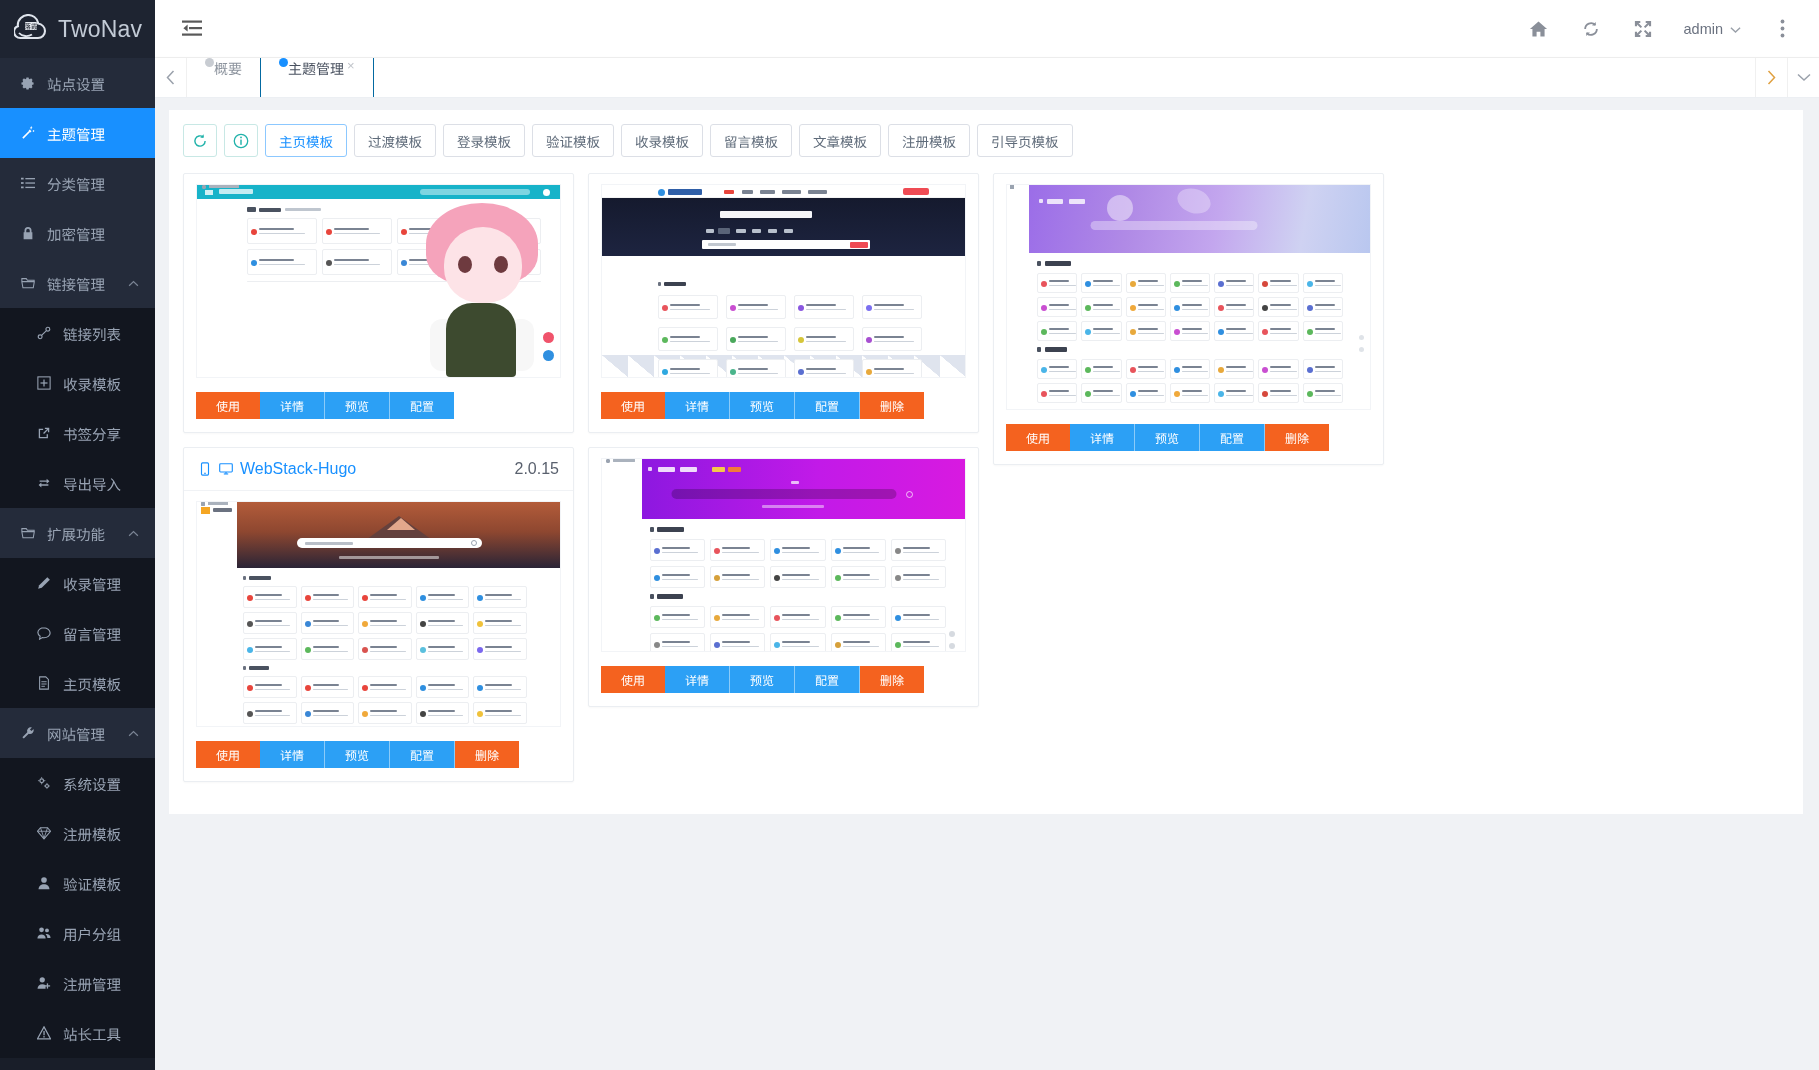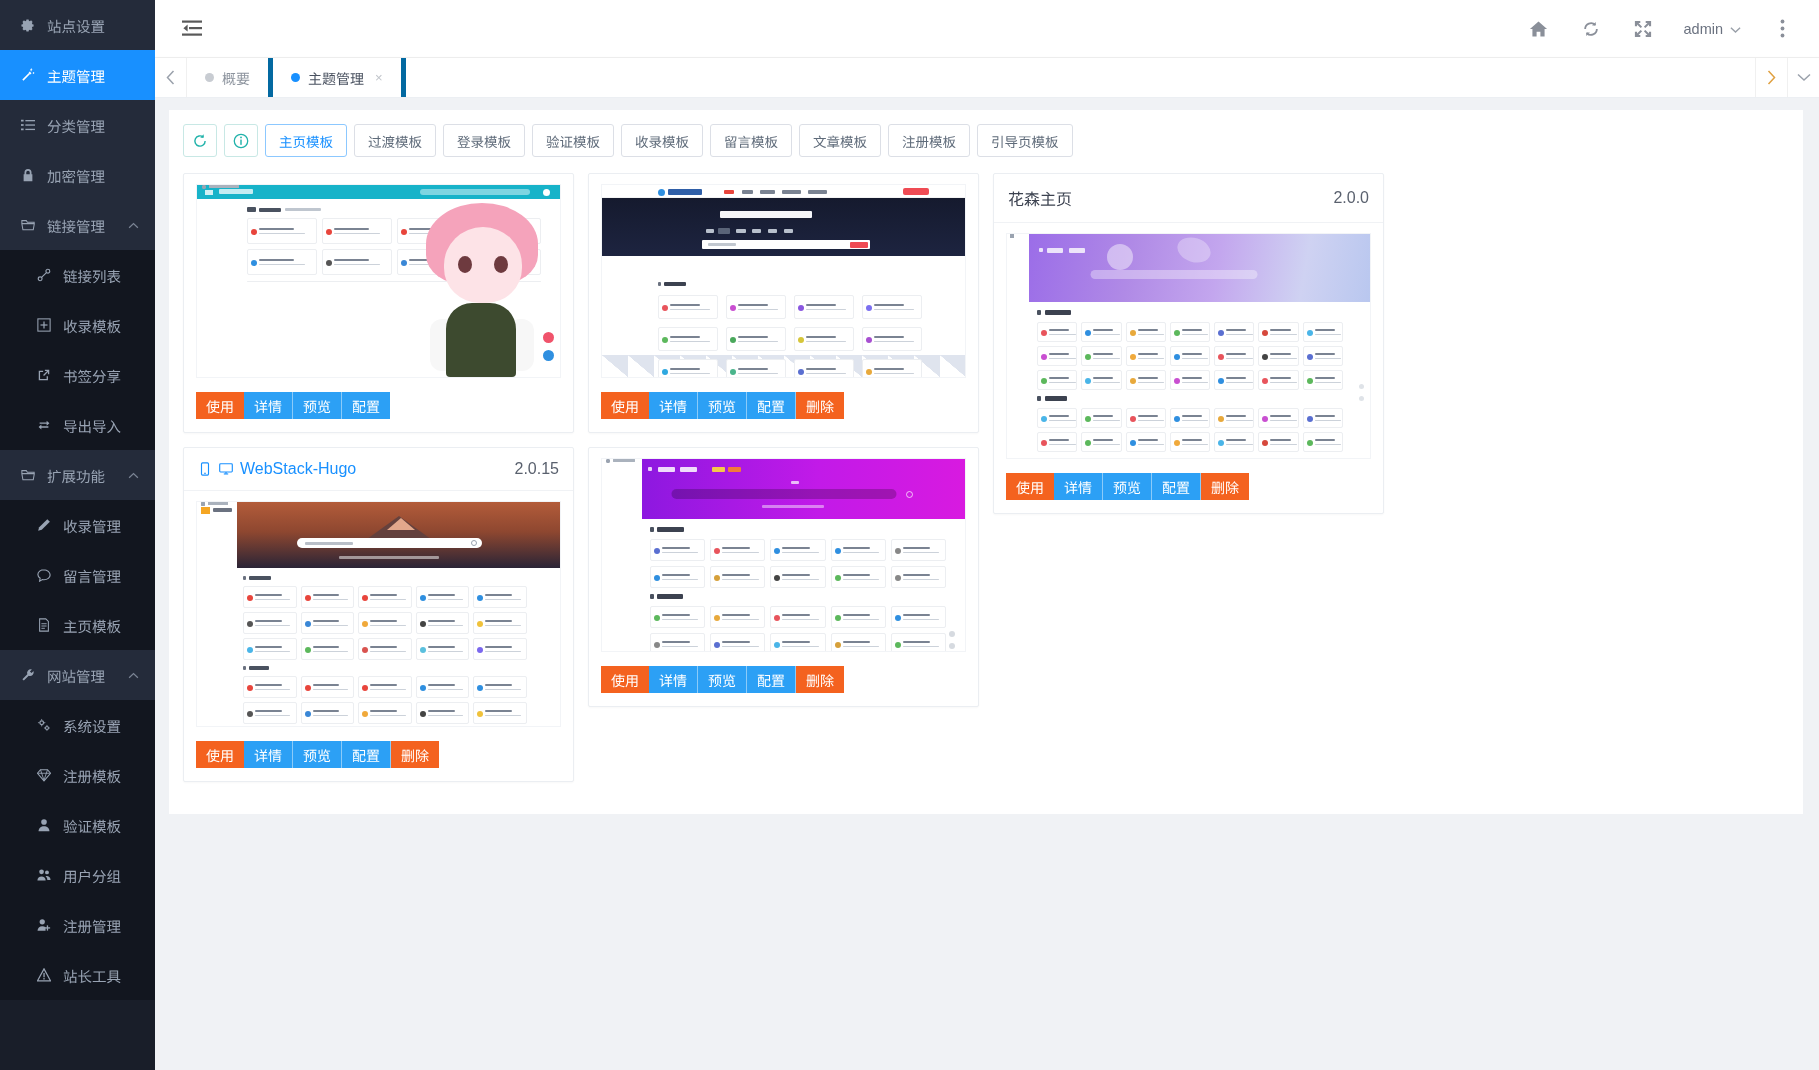--- a/index.html
+++ b/index.html
@@ -93,24 +93,24 @@
     box-shadow: 0 1px 4px rgba(0,21,41,.06);
   }
   .tab-arrow {
     width: 32px; display: flex; align-items: center; justify-content: center;
     color: #9aa1ab; cursor: pointer; font-size: 15px;
     border-right: 1px solid #f0f0f0;
   }
   .tab-arrow.right { border-right: none; border-left: 1px solid #f0f0f0; }
   .tabs-scroll { flex: 1; display: flex; align-items: stretch; overflow: hidden; }
   .tab {
-    display: flex; align-items: center; gap: 8px;
+    display: flex; align-items: flex-start; gap: 0;
     padding: 0 18px;
     font-size: 14px; color: #8d949e;
-    border-right: 5px solid #0369a1;
+    border-right: 1px solid #0369a1;
     cursor: pointer; white-space: nowrap;
   }
   .tab.active { color: #4a5260; }
   .tab .dot { width: 9px; height: 9px; border-radius: 50%; background: #c8ccd2; flex: none; }
   .tab.active .dot { background: #1890ff; }
   .tab .x { color: #c0c4ca; font-size: 13px; margin-left: 3px; }
   .tab-right-group { display: flex; margin-left: auto; }
 
   
   .content {
@@ -171,22 +171,22 @@
   .thumb-wrap { padding: 10px 12px 6px 12px; }
   .thumb {
     width: 100%; height: 194px;
     overflow: hidden; position: relative;
     background: #fafbfc;
     border: 1px solid #f2f4f7;
   }
   .thumb.tall { height: 226px; }
   .card-actions { padding: 8px 12px 13px 12px; display: flex; }
   .act {
-    height: 27px; padding: 0 10px;
-    font-size: 14px; color: #fff;
+    height: 27px; padding: 0 20px;
+    font-size: 12px; color: #fff;
     display: flex; align-items: center; justify-content: center;
     background: #2ca0f5; cursor: pointer;
     border-right: 1px solid rgba(255,255,255,.45);
   }
   .act.orange { background: #f4621f; border-right: none; }
   .act.orange.last { border-left: none; }
   .act:last-child { border-right: none; }
 
   
   .mk { position: absolute; inset: 0; font-size: 2.6px; }
@@ -277,20 +277,31 @@
   }
   .t5 .srch {
     position:absolute; left:46%; transform:translateX(-50%); top:36px;
     width:46%; height:9px; background:rgba(255,255,255,.35); border-radius:5px;
   }
 </style>
 </head>
 <body>
 
 <div class="sidebar">
+  <div class="brand">
+    <span class="brand-logo">
+      <svg width="34" height="30" viewBox="0 0 34 30">
+        <path d="M24 8.5c-1.2-4.4-5.2-7.5-9.9-7.5C8.4 1 3.8 5.5 3.8 11c0 .4 0 .8.1 1.2C1.6 13 0 15.2 0 17.8 0 21.2 2.9 24 6.4 24H24c3.9 0 7-3.1 7-7 0-3.7-2.9-6.8-7-7.5z" fill="none" stroke="#dfe4ec" stroke-width="2.1"></path>
+        <rect x="11" y="8" width="12" height="8" rx="1" fill="#e6eaf0"></rect>
+        <text x="17" y="15" font-size="7" text-anchor="middle" fill="#191e29" font-family="DejaVu Sans">落霞</text>
+        <path d="M5 19c3 3.5 9 4 13 1.5" fill="none" stroke="#dfe4ec" stroke-width="1.8"></path>
+      </svg>
+    </span>
+    <span class="brand-text">TwoNav</span>
+  </div>
   <div id="nav-list">
       <div class="nav-item">
         <span class="ic">
           <svg width="14" height="14" viewBox="0 0 16 16" fill="#98a3b3">
             <path d="M8 5.2a2.8 2.8 0 1 0 0 5.6 2.8 2.8 0 0 0 0-5.6zm6.4 2.1-1.5-.3a5 5 0 0 0-.5-1.2l.9-1.3-1.8-1.8-1.3.9a5 5 0 0 0-1.2-.5L8.7 1.6H6.2L5.9 3.1a5 5 0 0 0-1.2.5l-1.3-.9-1.8 1.8.9 1.3a5 5 0 0 0-.5 1.2l-1.5.3v2.5l1.5.3c.1.4.3.8.5 1.2l-.9 1.3 1.8 1.8 1.3-.9c.4.2.8.4 1.2.5l.3 1.5h2.5l.3-1.5c.4-.1.8-.3 1.2-.5l1.3.9 1.8-1.8-.9-1.3c.2-.4.4-.8.5-1.2l1.5-.3z"></path>
           </svg>
         </span>
         <span class="nav-label">站点设置</span>
       </div>
       <div class="nav-item active">
@@ -1067,26 +1078,21 @@
                 <div class="mk-dot" style="right:10px;top:172px;width:6px;height:6px;background:#d6dae0"></div>
                 <div class="mk-dot" style="right:10px;top:184px;width:6px;height:6px;background:#d6dae0"></div>
               </div>
             </div>
           </div><div class="card-actions">
             <div class="act orange">使用</div>
             <div class="act">详情</div>
             <div class="act">预览</div>
             <div class="act">配置</div>
             <div class="act orange last">删除</div>
-          </div></div><div class="card"><div class="card-head">
-            <div class="card-title">
-              <span>花森主页</span>
-            </div>
-            <div class="card-ver">2.0.0</div>
-          </div><div class="thumb-wrap">
+          </div></div><div class="card"><div class="thumb-wrap">
             <div class="thumb tall">
               <div class="mk t5">
                 <div class="sb"></div>
                 <div class="hero"></div>
                 <div class="mk-dot" style="left:100px;top:10px;width:26px;height:26px;background:rgba(255,255,255,.45);border-radius:50%"></div>
                 <div class="mk-dot" style="left:170px;top:4px;width:34px;height:24px;background:rgba(255,255,255,.3);transform:rotate(18deg)"></div>
                 <div class="srch"></div>
                 <div class="mk-row" style="left:32px;top:14px;width:4px;height:4px;background:rgba(255,255,255,.8)"></div>
                 <div class="mk-row" style="left:40px;top:13.5px;width:16px;height:5px;background:rgba(255,255,255,.8)"></div>
                 <div class="mk-row" style="left:62px;top:13.5px;width:16px;height:5px;background:rgba(255,255,255,.8)"></div>

